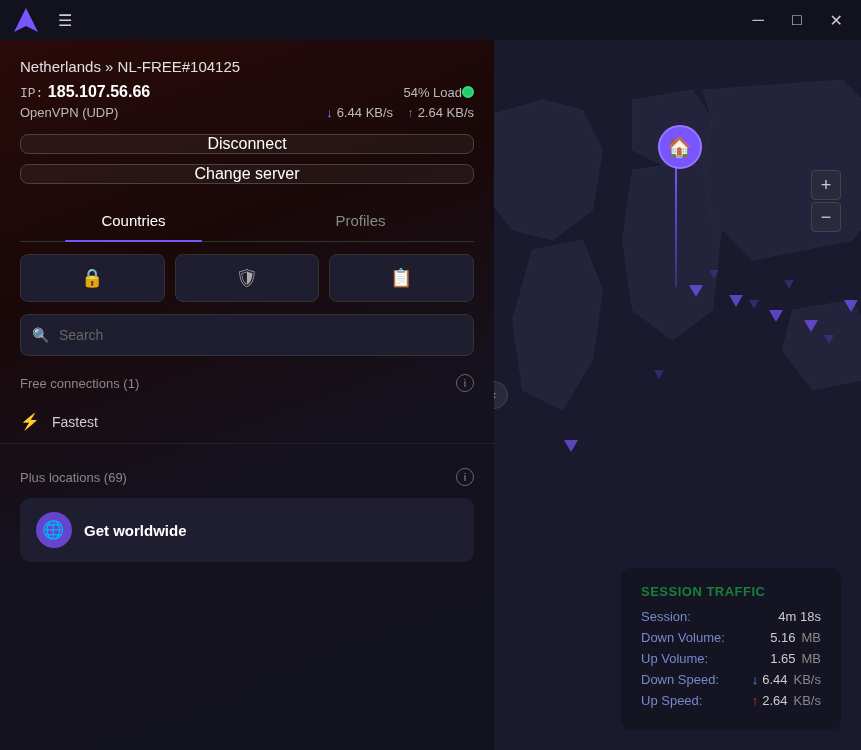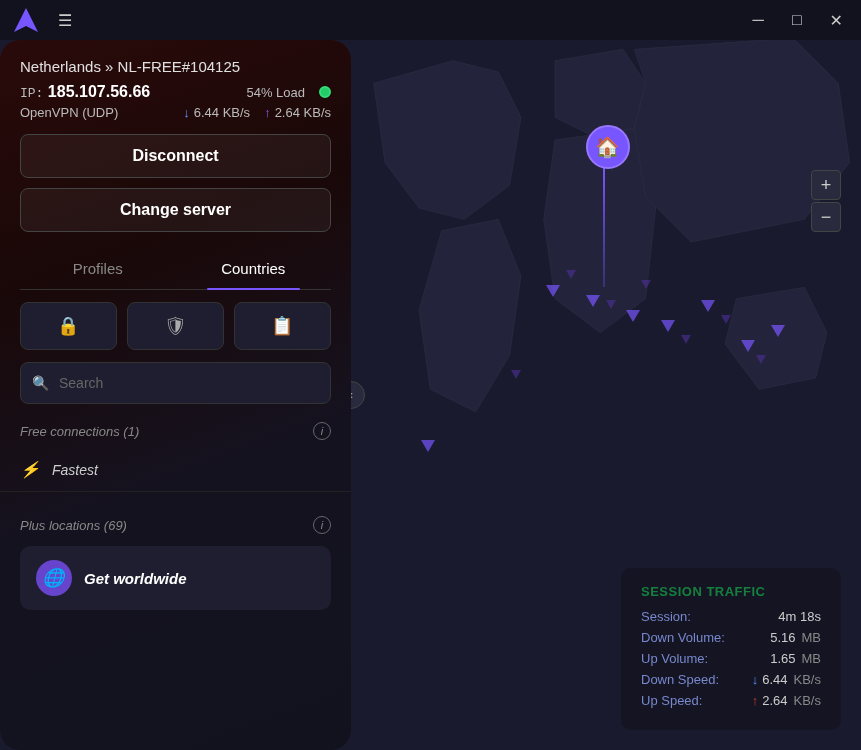--- a/index.html
+++ b/index.html
@@ -54,27 +54,26 @@
 
     
     .main-layout {
       display: flex;
       flex: 1;
       overflow: hidden;
     }
 
     
     .left-panel {
-      width: 351px;
+      width: 494px;
       background: linear-gradient(160deg, #2a0a0a 0%, #1a0808 30%, #15121f 60%, #12121f 100%);
       display: flex;
       flex-direction: column;
       flex-shrink: 0;
       overflow: hidden;
-      border-radius: 20px;
     }
 
     
     .conn-header {
       padding: 18px 20px 14px;
       color: #fff;
     }
     .conn-title {
       font-size: 15px;
       font-weight: 400;
@@ -92,21 +91,21 @@
       color: #bbb;
       font-family: Liberation Mono, monospace;
     }
     .ip-value {
       font-weight: 700;
       color: #fff;
     }
     .load-indicator {
       display: flex;
       align-items: center;
-      gap: 14px;
+      gap: 0;
       font-size: 13px;
       color: #bbb;
     }
     .load-dot {
       width: 12px;
       height: 12px;
       border-radius: 50%;
       background: #22cc66;
       border: 2px solid #33dd77;
     }
@@ -125,24 +124,24 @@
       display: flex;
       align-items: center;
       gap: 4px;
     }
     .arrow-down { color: #5599ff; }
     .arrow-up { color: #aa55ff; }
 
     
     .btn-disconnect, .btn-change {
       margin: 0 20px 10px;
-      padding: 12px;
+      padding: 0;
       border-radius: 8px;
       font-size: 16px;
-      font-weight: 700;
+      font-weight: 400;
       cursor: pointer;
       border: 1px solid #444;
       background: rgba(255,255,255,0.05);
       color: #fff;
       text-align: center;
       transition: background 0.2s;
     }
 
     
     .tabs {
@@ -292,21 +291,20 @@
     .get-worldwide-text {
       font-size: 15px;
       font-weight: 600;
       color: #fff;
     }
 
     
     .scrollable {
       flex: 1;
       overflow-y: auto;
-      font-style: italic;
     }
     .scrollable::-webkit-scrollbar { width: 4px; }
     .scrollable::-webkit-scrollbar-track { background: transparent; }
     .scrollable::-webkit-scrollbar-thumb { background: #444; border-radius: 2px; }
 
     
     .right-panel {
       flex: 1;
       background: #1a1a2e;
       position: relative;
@@ -509,22 +507,22 @@
           </div>
         </div>
       </div>
     </div>
 
     <div class="btn-disconnect">Disconnect</div>
 
     <div class="btn-change">Change server</div>
 
     <div class="tabs">
+      <div class="tab active">Countries</div>
       <div class="tab">Profiles</div>
-      <div class="tab active">Countries</div>
     </div>
 
     <div class="filter-row">
       <div class="filter-btn">
         <span>🔒</span>
       </div>
       <div class="filter-btn">
         <span>🛡</span>
       </div>
       <div class="filter-btn">

